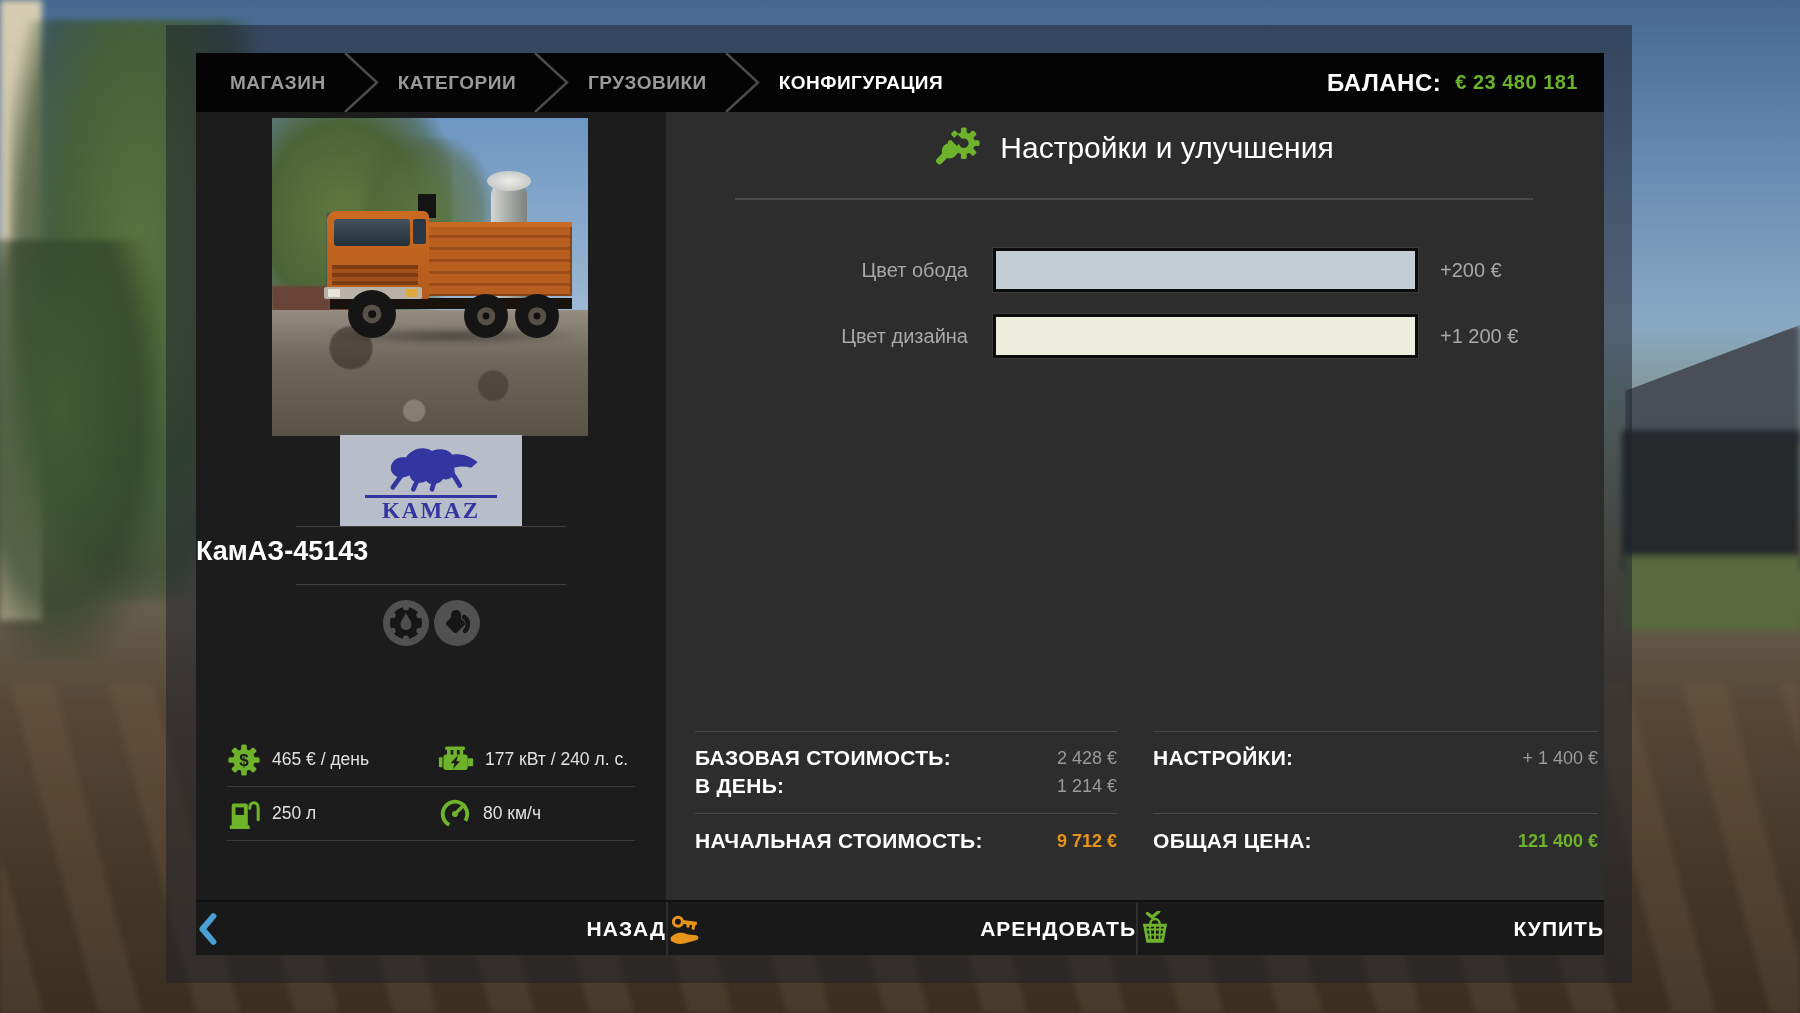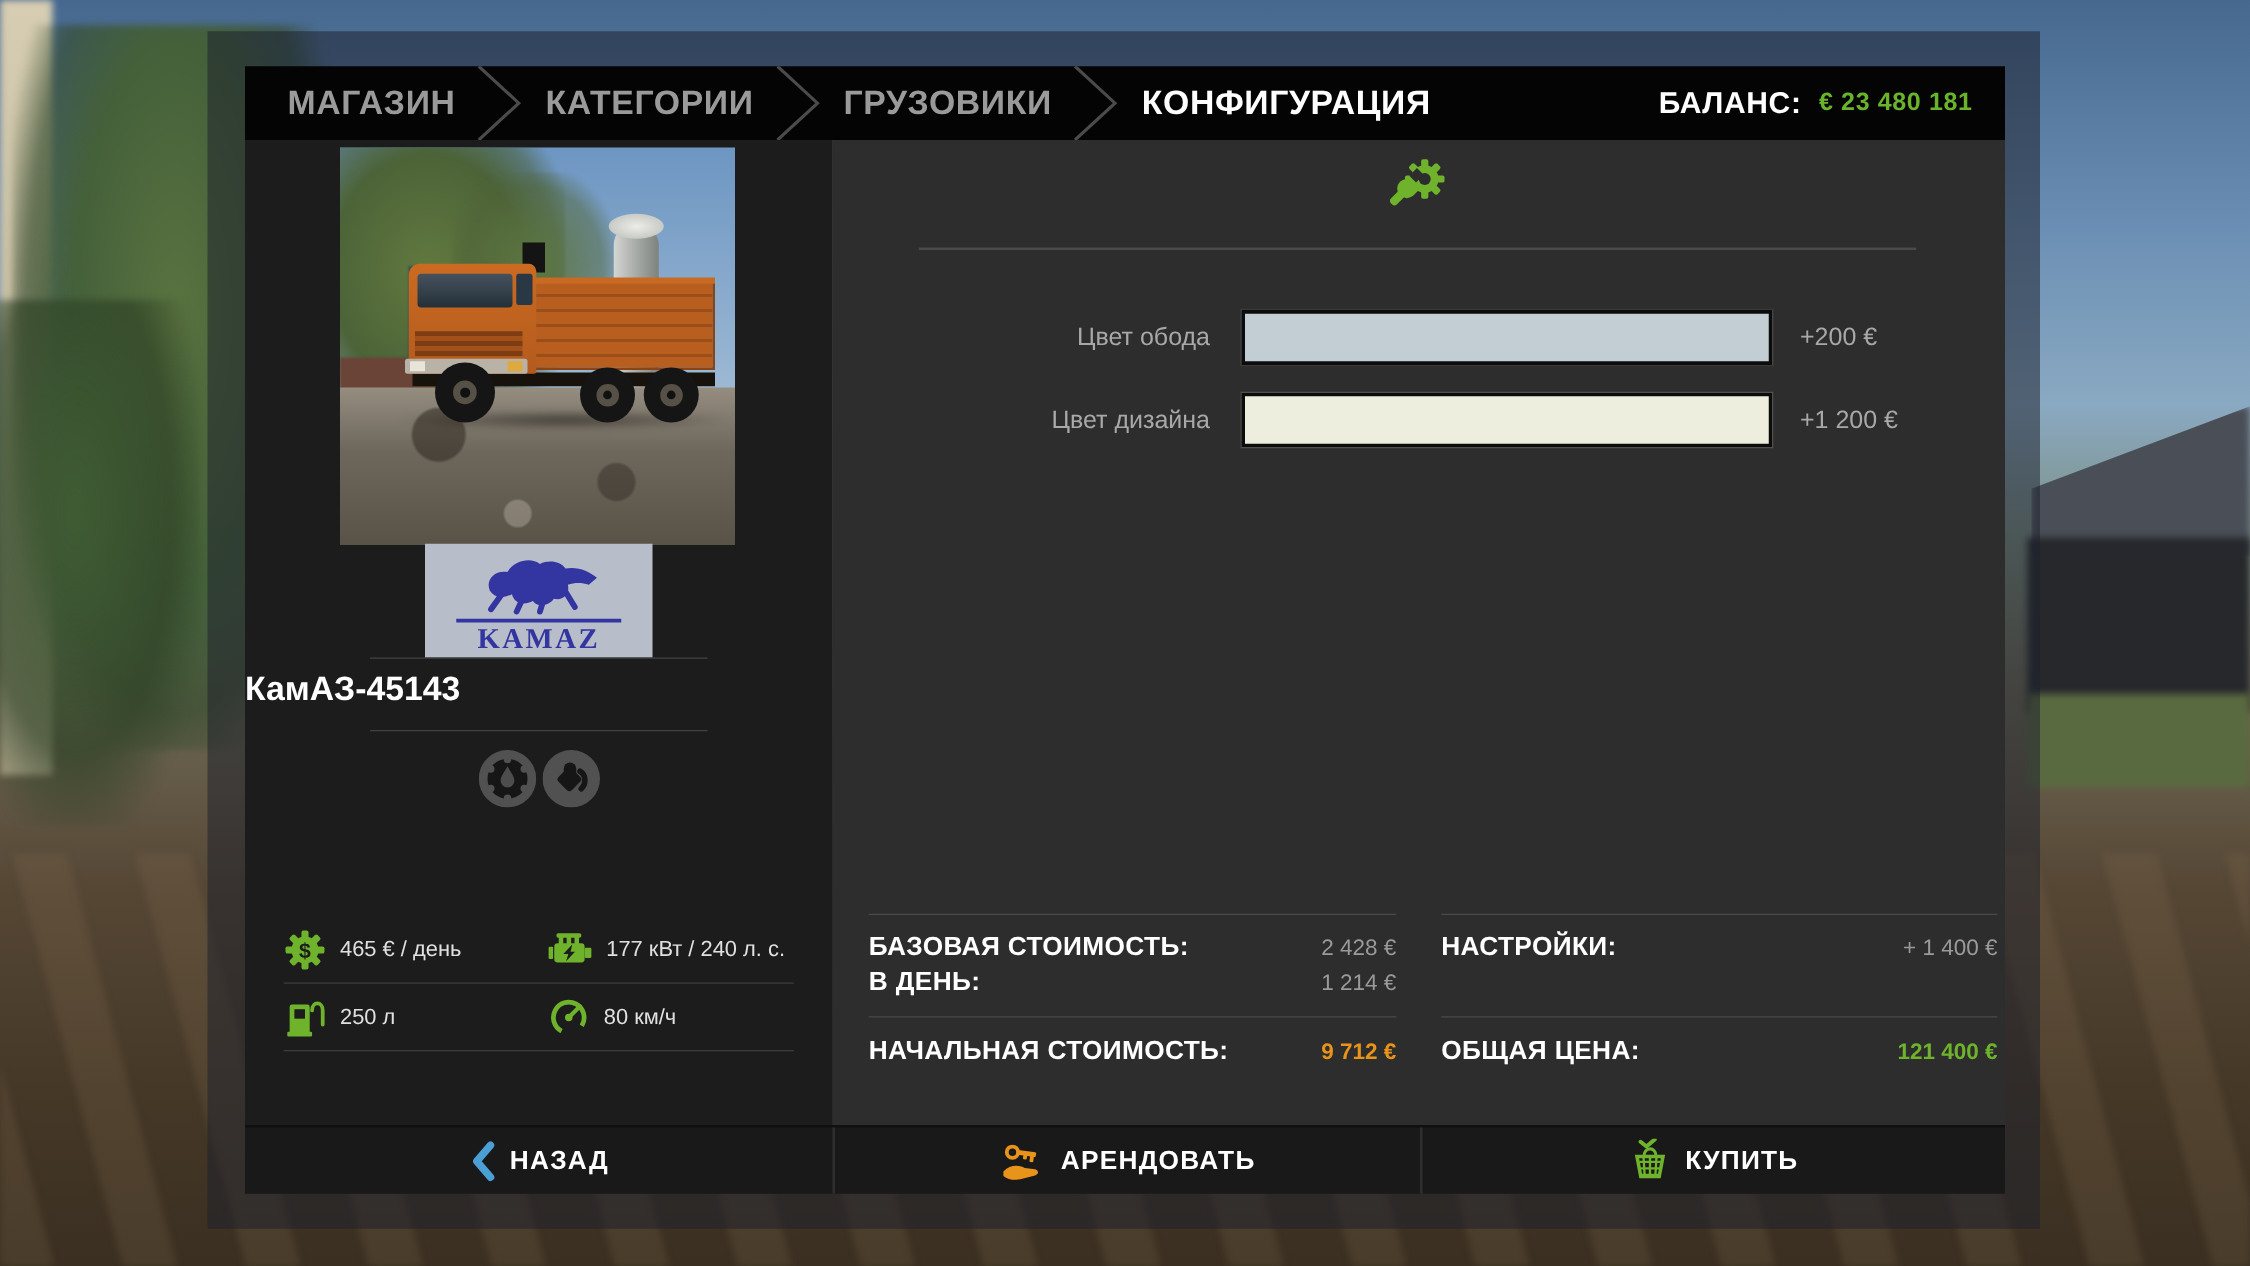--- a/index.html
+++ b/index.html
@@ -18,21 +18,21 @@
   .bg-shed-right{right:0;top:430px;width:178px;height:140px;background:#26282c;}
   .bg-grass-right{right:0;top:555px;width:178px;height:75px;background:#5a6a40;}
   .bg-road{left:0;bottom:0;width:100%;height:330px;background:repeating-linear-gradient(75deg,rgba(130,108,80,.22) 0 42px,transparent 42px 95px);}
 
   
   .frame{position:absolute;left:166px;top:25px;width:1466px;height:958px;background:rgba(28,32,44,.52);}
   .panel{position:absolute;left:30px;top:28px;width:1408px;height:902px;display:flex;flex-direction:column;}
 
   
   .topbar{height:59px;background:#040404;display:flex;align-items:center;padding:0 26px;flex:none;}
-  .crumb{font-size:27px;font-weight:bold;letter-spacing:.5px;color:#9a9a9a;white-space:nowrap;margin:0 8px;}
+  .crumb{font-size:19px;font-weight:bold;letter-spacing:.5px;color:#9a9a9a;white-space:nowrap;margin:0 8px;}
   .crumb.active{color:#ffffff;}
   .crumb-sep{margin:0 8px;flex:none;display:flex;}
   .balance{margin-left:auto;display:flex;align-items:center;gap:14px;}
   .balance-label{color:#fff;font-size:24px;font-weight:bold;letter-spacing:.5px;}
   .balance-value{color:#69b42a;font-size:20px;font-weight:bold;letter-spacing:.5px;}
 
   
   .body{flex:1;display:flex;min-height:0;}
   .sidebar{width:470px;background:#1c1c1c;position:relative;flex:none;}
   .content{flex:1;background:#2d2d2d;position:relative;}
@@ -107,21 +107,21 @@
   .cost-value{color:#9a9a9a;font-size:18px;}
   .cdiv2-left{margin-top:13px;}
   .cost-total{display:flex;justify-content:space-between;align-items:center;height:28px;margin-top:13px;}
   .cost-total .cost-value{font-weight:bold;}
   .val-orange{color:#e8941a !important;}
   .val-green{color:#6fb32c !important;}
   .spacer-rows{height:28px;}
 
   
   .footer{height:55px;flex:none;background:#191919;border-top:2px solid #101010;display:flex;}
-  .fbtn{display:flex;align-items:center;justify-content:center;gap:11px;cursor:pointer;}
+  .fbtn{display:flex;align-items:center;justify-content:space-between;gap:11px;cursor:pointer;}
   .fbtn-label{color:#fff;font-size:21px;font-weight:bold;letter-spacing:1px;}
   .fb-back{width:470px;}
   .fb-rent{width:470px;border-left:2px solid #2e2e2e;}
   .fb-buy{flex:1;border-left:2px solid #2e2e2e;}
 </style>
 </head>
 <body>
 
 <div class="stage">
 
@@ -308,20 +308,21 @@
                   <rect x="-3" y="-16.5" width="6" height="7" rx="1.6" transform="rotate(315)"></rect>
                 </g>
                 <circle cx="29" cy="19" r="5" fill="#2d2d2d"></circle>
                 <circle cx="14" cy="27" r="8"></circle>
                 <rect x="10" y="8" width="8" height="9" transform="rotate(45 14 24)" fill="#2d2d2d"></rect>
                 <g transform="rotate(45 14 27)">
                     <rect x="10.5" y="31" width="7" height="14" rx="3"></rect>
                   </g>
               </g>
             </svg>
+            <span class="settings-title">Настройки и улучшения</span>
           </div>
           <div class="head-div"></div>
 
           <div class="opt-row r1">
             <span class="opt-label">Цвет обода</span>
             <div class="opt-swatch" style="background: rgb(195, 206, 212);"></div>
             <span class="opt-price">+200 €</span>
           </div>
           <div class="opt-row r2">
             <span class="opt-label">Цвет дизайна</span>

